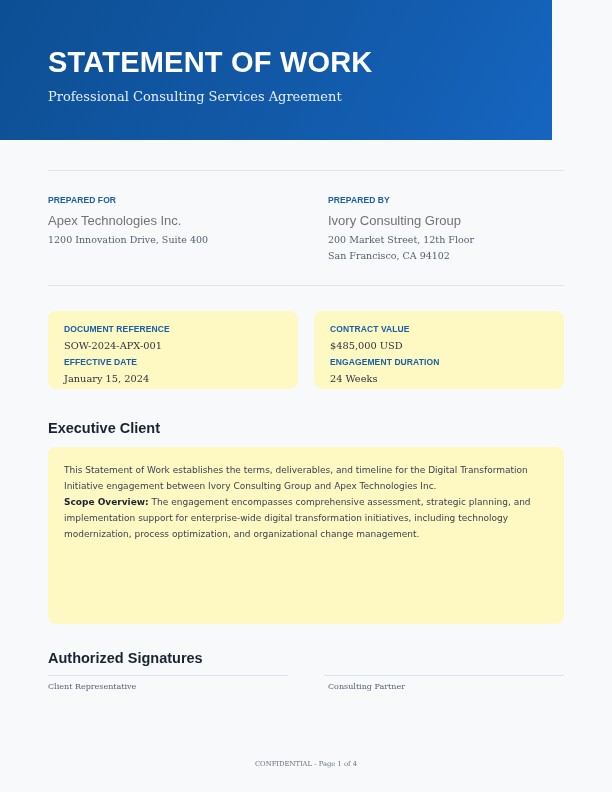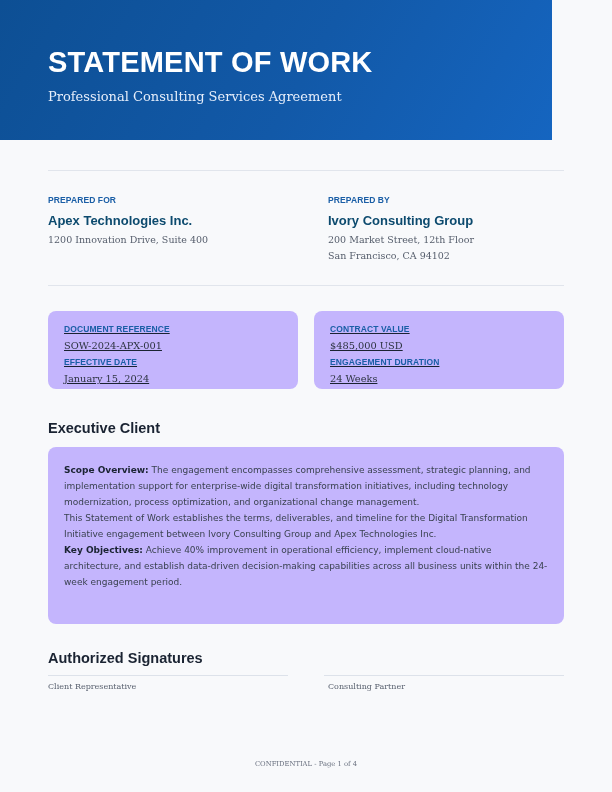--- a/index.html
+++ b/index.html
@@ -25,24 +25,24 @@
     font-family: "DejaVu Serif", serif; font-size: 13px; color: #e6eefb;
     line-height: 18px;
   }
   .divider { position: absolute; left: 48px; width: 516px; height: 1px; background: #e1e5ec; }
   .party { position: absolute; top: 195px; width: 250px; }
   .label {
     font-family: "Liberation Sans", sans-serif; font-weight: bold;
     font-size: 8.5px; color: #1a5ea6; text-transform: uppercase; letter-spacing: 0.1px;
     line-height: 11px;
   }
-  .party .name { font-family: "Liberation Sans", sans-serif; font-weight: bold; font-size: 13px; color: #0c4a6e; margin-top: 7px; line-height: 16px; }
+  .party .name { font-family: "Liberation Sans", sans-serif; font-weight: normal; font-size: 13px; color: #737373; margin-top: 7px; line-height: 16px; }
   .party .addr { font-family: "DejaVu Serif", serif; font-size: 9.5px; color: #555d6b; line-height: 16px; margin-top: 3px; }
   .card {
-    position: absolute; background: #c4b5fd; border-radius: 8px; text-decoration: underline;
+    position: absolute; background: #fef9c3; border-radius: 8px;
   }
   .meta-card { top: 311px; height: 78px; width: 218px; padding: 0 16px; box-sizing: content-box; }
   .meta-card .label { margin-top: 13px; }
   .meta-card .label.second { margin-top: 4px; }
   .meta-card .val { font-family: "DejaVu Serif", serif; font-size: 9.8px; color: #2c3340; line-height: 14px; margin-top: 4px; }
   .section-title {
     position: absolute; left: 48px; font-family: "Liberation Sans", sans-serif; font-weight: bold;
     font-size: 14.5px; color: #1a2332; line-height: 18px;
   }
   .summary-card { left: 48px; top: 447px; width: 516px; height: 177px; }
@@ -95,23 +95,22 @@
   <div class="label">CONTRACT VALUE</div>
   <div class="val">$485,000 USD</div>
   <div class="label second">ENGAGEMENT DURATION</div>
   <div class="val">24 Weeks</div>
 </div>
 
 <div class="section-title" style="top:419px;">Executive Client</div>
 
 <div class="card summary-card">
   <div class="body">
+    <p>This Statement of Work establishes the terms, deliverables, and timeline for the Digital Transformation Initiative engagement between Ivory Consulting Group and Apex Technologies Inc.</p>
     <p><b>Scope Overview:</b><span> The engagement encompasses comprehensive assessment, strategic planning, and implementation support for enterprise-wide digital transformation initiatives, including technology modernization, process optimization, and organizational change management.</span></p>
-    <p>This Statement of Work establishes the terms, deliverables, and timeline for the Digital Transformation Initiative engagement between Ivory Consulting Group and Apex Technologies Inc.</p>
-    <p><b>Key Objectives:</b><span> Achieve 40% improvement in operational efficiency, implement cloud-native architecture, and establish data-driven decision-making capabilities across all business units within the 24-week engagement period.</span></p>
   </div>
 </div>
 
 <div class="section-title" style="top:649px;">Authorized Signatures</div>
 
 <div class="sig" style="left:48px; width:240px;"></div>
 <div class="sig-label" style="left:48px;">Client Representative</div>
 
 <div class="sig" style="left:324px; width:240px;"></div>
 <div class="sig-label" style="left:328px;">Consulting Partner</div>

